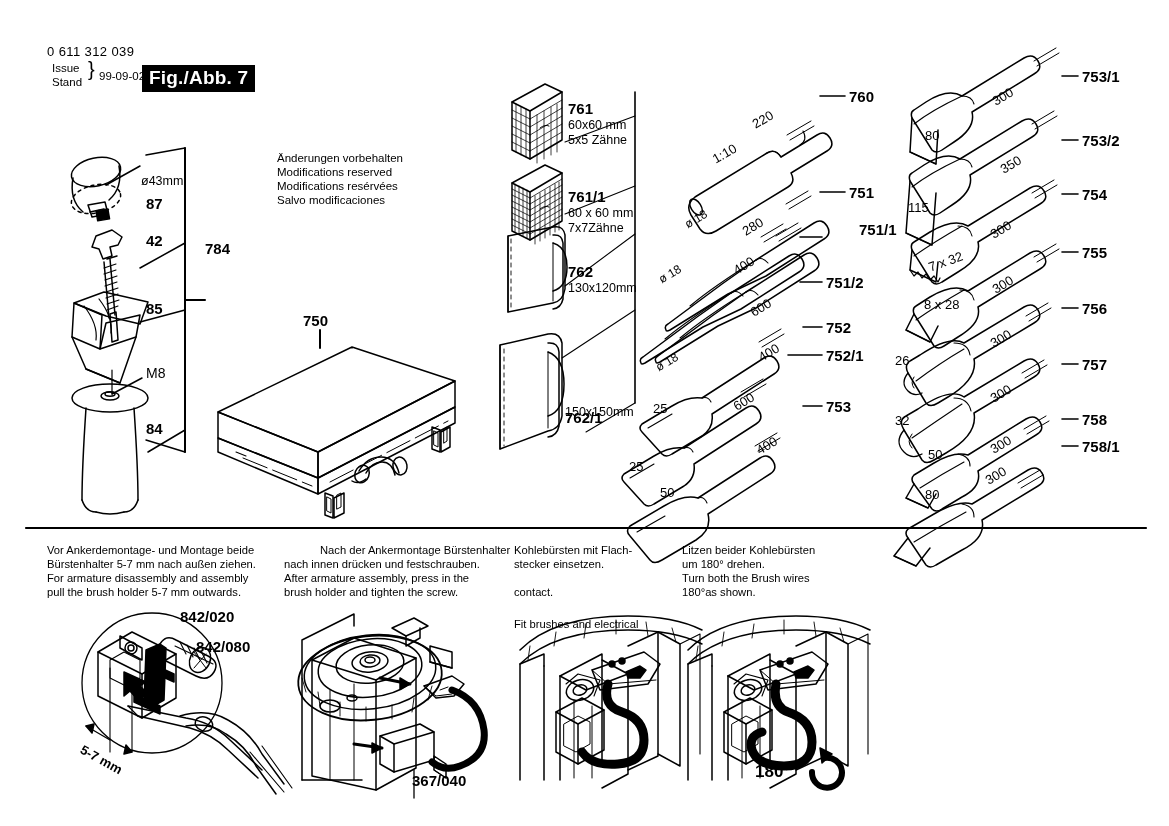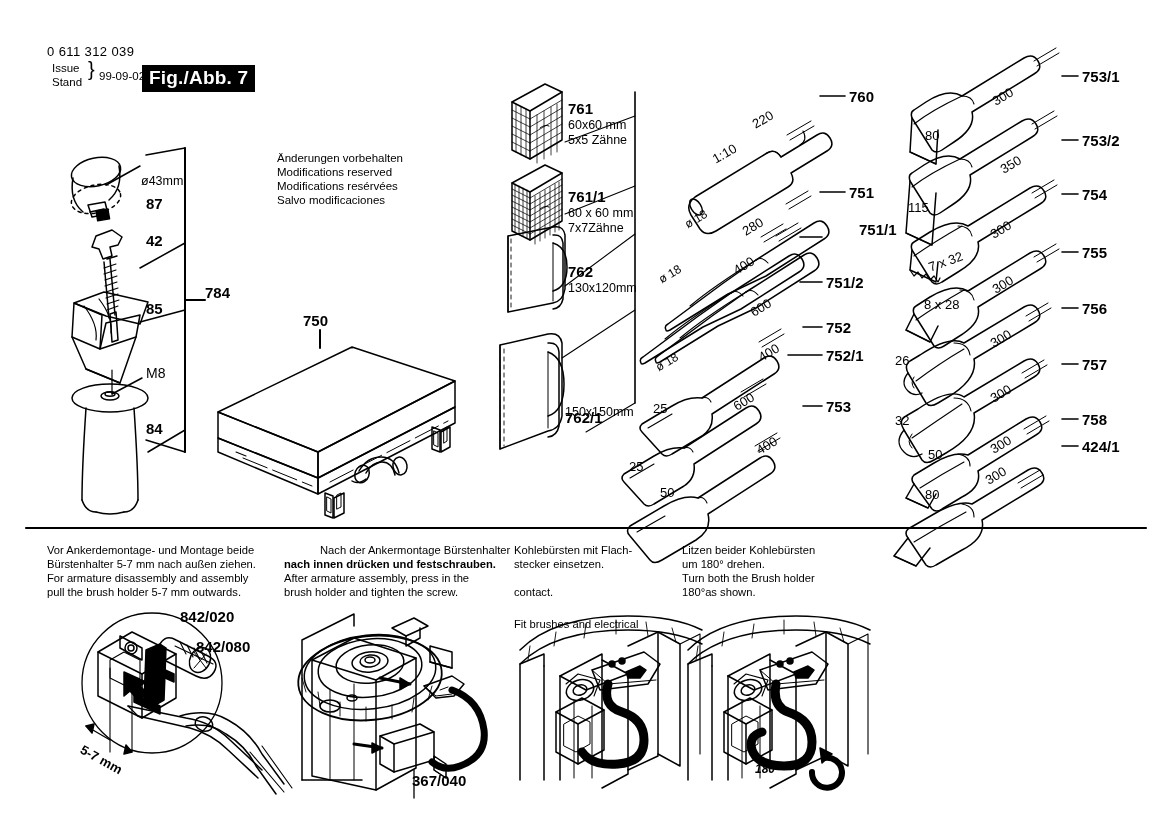--- a/index.html
+++ b/index.html
@@ -12,21 +12,21 @@
   .hdr-small{font-size:11.5px;}
   .figbadge{background:#000;color:#fff;font-weight:bold;font-size:19px;
             padding:2px 7px 3px 7px;letter-spacing:.2px;}
   .reflg{font-weight:bold;font-size:15px;}
   .dim{font-size:12.5px;}
   .dimb{font-weight:bold;font-size:14.5px;}
   .note{font-size:11.5px;line-height:1.32;}
   .instr{font-size:11.2px;line-height:1.33;}
   .emb{font-size:12px;font-weight:normal;}
   .embb{font-size:13px;}
-  .deg{font-weight:bold;font-size:12px;font-style:italic;}
+  .deg{font-weight:bold;font-size:17px;}
 </style>
 </head>
 <body>
 
 <div id="sheet">
 
   <div class="txt hdr-code" style="left:47px;top:44px;">0 611 312 039</div>
   <div class="txt hdr-small" style="left:52px;top:62px;">Issue</div>
   <div class="txt hdr-small" style="left:52px;top:76px;">Stand</div>
   <div class="txt" style="left:88px;top:58px;font-size:20px;">}</div>
@@ -481,21 +481,21 @@
       </g>
     </g>
   </svg>
 
   <div class="txt reflg" style="left:146px;top:155px;margin-top:40px;">87</div>
   <div class="txt dim" style="left:141px;top:174px;">ø43mm</div>
   <div class="txt reflg" style="left:146px;top:232px;">42</div>
   <div class="txt reflg" style="left:146px;top:300px;">85</div>
   <div class="txt reflg" style="left:146px;top:420px;">84</div>
   <div class="txt dim" style="left:146px;top:365px;font-size:14px;">M8</div>
-  <div class="txt reflg" style="left:205px;top:240px;margin-top:44px;">784</div>
+  <div class="txt reflg" style="left:205px;top:240px;">784</div>
 
   <div class="txt reflg" style="left:303px;top:312px;">750</div>
 
   <div class="txt reflg" style="left:568px;top:100px;">761</div>
   <div class="txt dim" style="left:568px;top:118px;">60x60 mm</div>
   <div class="txt dim" style="left:568px;top:133px;">5x5 Zähne</div>
 
   <div class="txt reflg" style="left:568px;top:188px;">761/1</div>
   <div class="txt dim" style="left:568px;top:206px;">60 x 60 mm</div>
   <div class="txt dim" style="left:568px;top:221px;">7x7Zähne</div>
@@ -535,21 +535,21 @@
   <div class="txt embb" style="left:660px;top:485px;">50</div>
   <div class="txt embb" style="left:756px;top:438px;transform:rotate(-31deg);">400</div>
 
   <div class="txt reflg" style="left:1082px;top:68px;">753/1</div>
   <div class="txt reflg" style="left:1082px;top:132px;">753/2</div>
   <div class="txt reflg" style="left:1082px;top:186px;">754</div>
   <div class="txt reflg" style="left:1082px;top:244px;">755</div>
   <div class="txt reflg" style="left:1082px;top:300px;">756</div>
   <div class="txt reflg" style="left:1082px;top:356px;">757</div>
   <div class="txt reflg" style="left:1082px;top:411px;">758</div>
-  <div class="txt reflg" style="left:1082px;top:438px;">424/1</div>
+  <div class="txt reflg" style="left:1082px;top:438px;">758/1</div>
 
   <div class="txt embb" style="left:925px;top:128px;">80</div>
   <div class="txt embb" style="left:992px;top:89px;transform:rotate(-31deg);">300</div>
 
   <div class="txt embb" style="left:908px;top:200px;">115</div>
   <div class="txt embb" style="left:1000px;top:157px;transform:rotate(-31deg);">350</div>
 
   <div class="txt embb" style="left:928px;top:254px;transform:rotate(-20deg);">7 x 32</div>
   <div class="txt embb" style="left:990px;top:222px;transform:rotate(-31deg);">300</div>
 
@@ -567,32 +567,32 @@
 
   <div class="txt embb" style="left:925px;top:487px;">80</div>
   <div class="txt embb" style="left:985px;top:468px;transform:rotate(-31deg);">300</div>
 
   <div class="txt instr" style="left:47px;top:543px;">Vor Ankerdemontage- und Montage beide</div>
   <div class="txt instr" style="left:47px;top:557px;">Bürstenhalter 5-7 mm nach außen ziehen.</div>
   <div class="txt instr" style="left:47px;top:571px;">For armature disassembly and assembly</div>
   <div class="txt instr" style="left:47px;top:585px;">pull the brush holder 5-7 mm outwards.</div>
 
   <div class="txt instr" style="left:284px;top:543px;padding-left:36px;">Nach der Ankermontage Bürstenhalter</div>
-  <div class="txt instr" style="left:284px;top:557px;font-weight:bold;">nach innen drücken und festschrauben.</div>
+  <div class="txt instr" style="left:284px;top:557px;">nach innen drücken und festschrauben.</div>
   <div class="txt instr" style="left:284px;top:571px;">After armature assembly, press in the</div>
   <div class="txt instr" style="left:284px;top:585px;">brush holder and tighten the screw.</div>
 
   <div class="txt instr" style="left:514px;top:543px;">Kohlebürsten mit Flach-</div>
   <div class="txt instr" style="left:514px;top:557px;">stecker einsetzen.</div>
   <div class="txt instr" style="left:514px;top:571px;margin-top:46px;">Fit brushes and electrical</div>
   <div class="txt instr" style="left:514px;top:585px;">contact.</div>
 
   <div class="txt instr" style="left:682px;top:543px;">Litzen beider Kohlebürsten</div>
   <div class="txt instr" style="left:682px;top:557px;">um 180° drehen.</div>
-  <div class="txt instr" style="left:682px;top:571px;">Turn both the Brush holder</div>
+  <div class="txt instr" style="left:682px;top:571px;">Turn both the Brush wires</div>
   <div class="txt instr" style="left:682px;top:585px;">180°as shown.</div>
 
   <div class="txt reflg" style="left:180px;top:608px;font-size:15px;">842/020</div>
   <div class="txt reflg" style="left:196px;top:638px;font-size:15px;text-align:center;">842/080</div>
   <div class="txt dimb" style="left:85px;top:742px;transform:rotate(29deg);transform-origin:left top;font-size:13px;">5-7 mm</div>
 
   <div class="txt reflg" style="left:412px;top:772px;font-size:15px;">367/040</div>
 
   <div class="txt deg" style="left:755px;top:762px;">180°</div>
 

